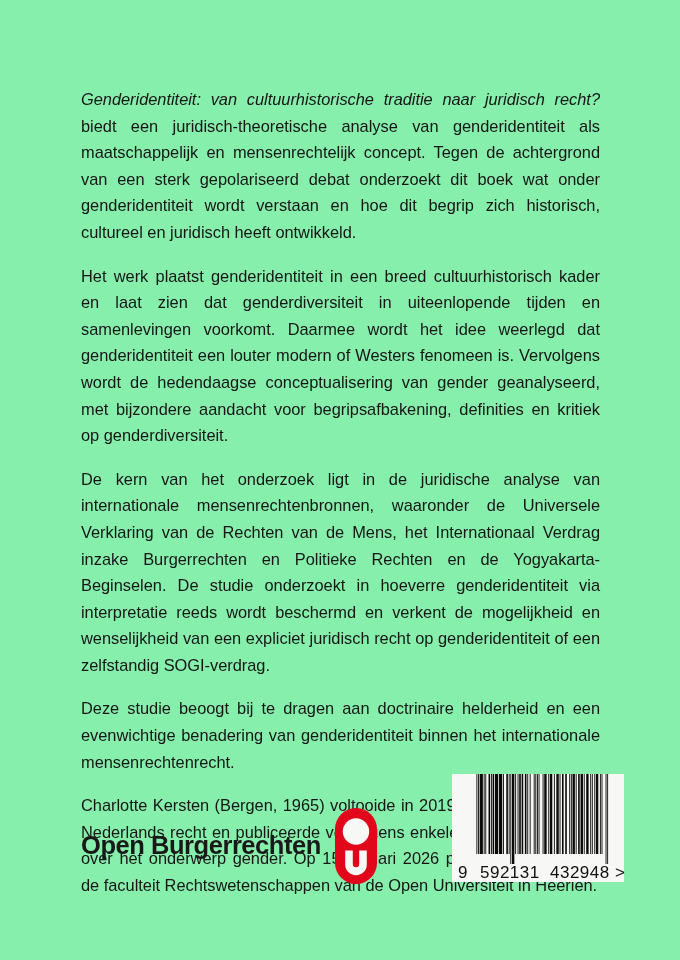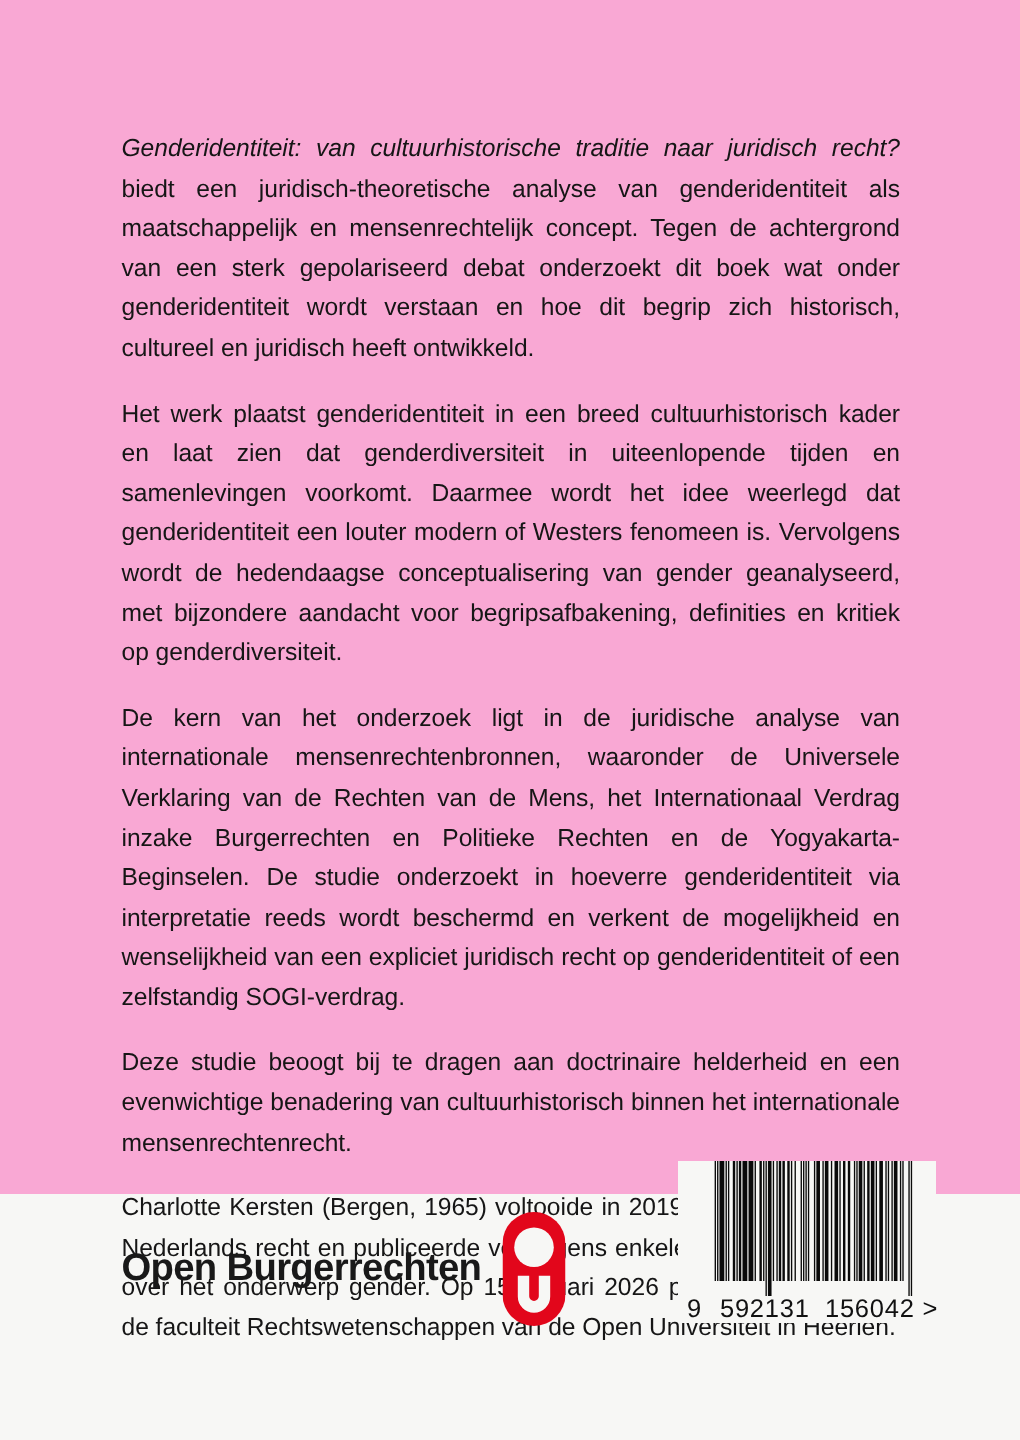--- a/index.html
+++ b/index.html
@@ -13,22 +13,22 @@
     font-family: "Liberation Sans", "DejaVu Sans", sans-serif;
     color: #1a1a1a;
     overflow: hidden;
     position: relative;
   }
 
   .page {
     position: absolute;
     inset: 0;
     width: 680px;
-    height: 796px;
-    background: #f9a8d4;
+    height: 960px;
+    background: #86efac;
   }
 
   
   .blurb {
     position: absolute;
     left: 81px;
     top: 86px;
     width: 519px;
   }
 
@@ -131,21 +131,21 @@
 <div class="page">
 
   <div class="blurb">
 
     <p class="para"><span class="title-italic">Genderidentiteit: van cultuurhistorische traditie naar juridisch recht?</span><span> biedt een juridisch-theoretische analyse van genderidentiteit als maatschappelijk en mensenrechtelijk concept. Tegen de achtergrond van een sterk gepolariseerd debat onderzoekt dit boek wat onder genderidentiteit wordt verstaan en hoe dit begrip zich historisch, cultureel en juridisch heeft ontwikkeld.</span></p>
 
     <p class="para">Het werk plaatst genderidentiteit in een breed cultuurhistorisch kader en laat zien dat genderdiversiteit in uiteenlopende tijden en samenlevingen voorkomt. Daarmee wordt het idee weerlegd dat genderidentiteit een louter modern of Westers fenomeen is. Vervolgens wordt de hedendaagse conceptualisering van gender geanalyseerd, met bijzondere aandacht voor begripsafbakening, definities en kritiek op genderdiversiteit.</p>
 
     <p class="para">De kern van het onderzoek ligt in de juridische analyse van internationale mensenrechtenbronnen, waaronder de Universele Verklaring van de Rechten van de Mens, het Internationaal Verdrag inzake Burgerrechten en Politieke Rechten en de Yogyakarta-Beginselen. De studie onderzoekt in hoeverre genderidentiteit via interpretatie reeds wordt beschermd en verkent de mogelijkheid en wenselijkheid van een expliciet juridisch recht op genderidentiteit of een zelfstandig SOGI-verdrag.</p>
 
-    <p class="para">Deze studie beoogt bij te dragen aan doctrinaire helderheid en een evenwichtige benadering van cultuurhistorisch binnen het internationale mensenrechtenrecht.</p>
+    <p class="para">Deze studie beoogt bij te dragen aan doctrinaire helderheid en een evenwichtige benadering van genderidentiteit binnen het internationale mensenrechtenrecht.</p>
 
     <p class="para bio">Charlotte Kersten (Bergen, 1965) voltooide in 2019 de masteropleiding Nederlands recht en publiceerde vervolgens enkele juridische artikelen over het onderwerp gender. Op 15 januari 2026 promoveerde ze aan de faculteit Rechtswetenschappen van de Open Universiteit in Heerlen.</p>
 
   </div>
 
   <div class="bottom">
 
     <div class="logo">
       <span class="logo-wordmark">Open Burgerrechten</span>
       <span class="logo-mark">
@@ -214,19 +214,19 @@
             <rect x="143.89" y="0" width="2.42" height="80"></rect>
             <rect x="147.93" y="0" width="0.90" height="80"></rect>
             <rect x="149.54" y="0" width="0.90" height="80"></rect>
             <rect x="153.58" y="0" width="0.90" height="90"></rect>
             <rect x="155.19" y="0" width="0.90" height="90"></rect>
           </g>
       </svg>
       <div class="barcode-digits">
         <span class="bc-d1">9</span>
         <span class="bc-d2">592131</span>
-        <span class="bc-d3">156042</span>
+        <span class="bc-d3">432948</span>
         <span class="bc-d4">&gt;</span>
       </div>
     </div>
 
   </div>
 </div>
 
 </body></html>

